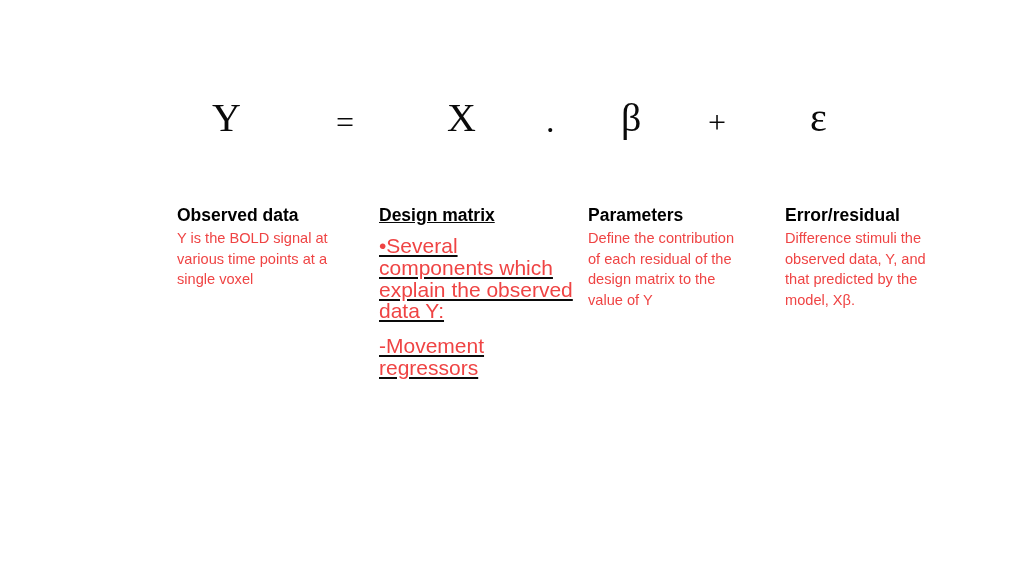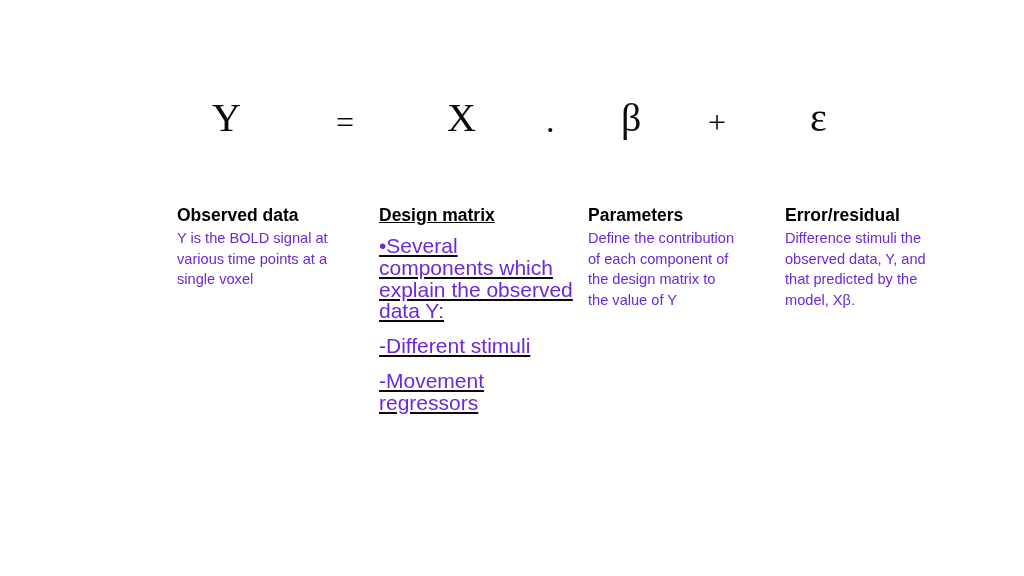--- a/index.html
+++ b/index.html
@@ -79,21 +79,21 @@
     font-size: 17.5px;
     line-height: 22px;
     color: #000000;
     margin: 0 0 2px 0;
     white-space: pre;
   }
   .col-body {
     font-family: "Liberation Sans", sans-serif;
     font-size: 14.6px;
     line-height: 20.6px;
-    color: #6d28d9;
+    color: #ef4444;
     margin: 0;
   }
   .col-body .para {
     margin: 0;
   }
   .col-body .para + .para {
     margin-top: 11px;
   }
 
   
@@ -135,29 +135,28 @@
       <div class="col-heading">Observed data</div>
       <div class="col-body">
         <p class="para">Y is the BOLD signal at various time points at a single voxel</p>
       </div>
     </div>
 
     <div class="col" id="col-design">
       <div class="col-heading">Design matrix</div>
       <div class="col-body">
         <p class="para">•Several components which explain the observed data Y:</p>
-        <p class="para">-Different stimuli</p>
         <p class="para">-Movement regressors</p>
       </div>
     </div>
 
     <div class="col" id="col-params">
       <div class="col-heading">Parameters</div>
       <div class="col-body">
-        <p class="para">Define the contribution of each component of the design matrix to the value of Y</p>
+        <p class="para">Define the contribution of each residual of the design matrix to the value of Y</p>
       </div>
     </div>
 
     <div class="col" id="col-error">
       <div class="col-heading">Error/residual</div>
       <div class="col-body">
         <p class="para">Difference stimuli the observed data, Y, and that predicted by the model, Xβ.</p>
       </div>
     </div>
 

